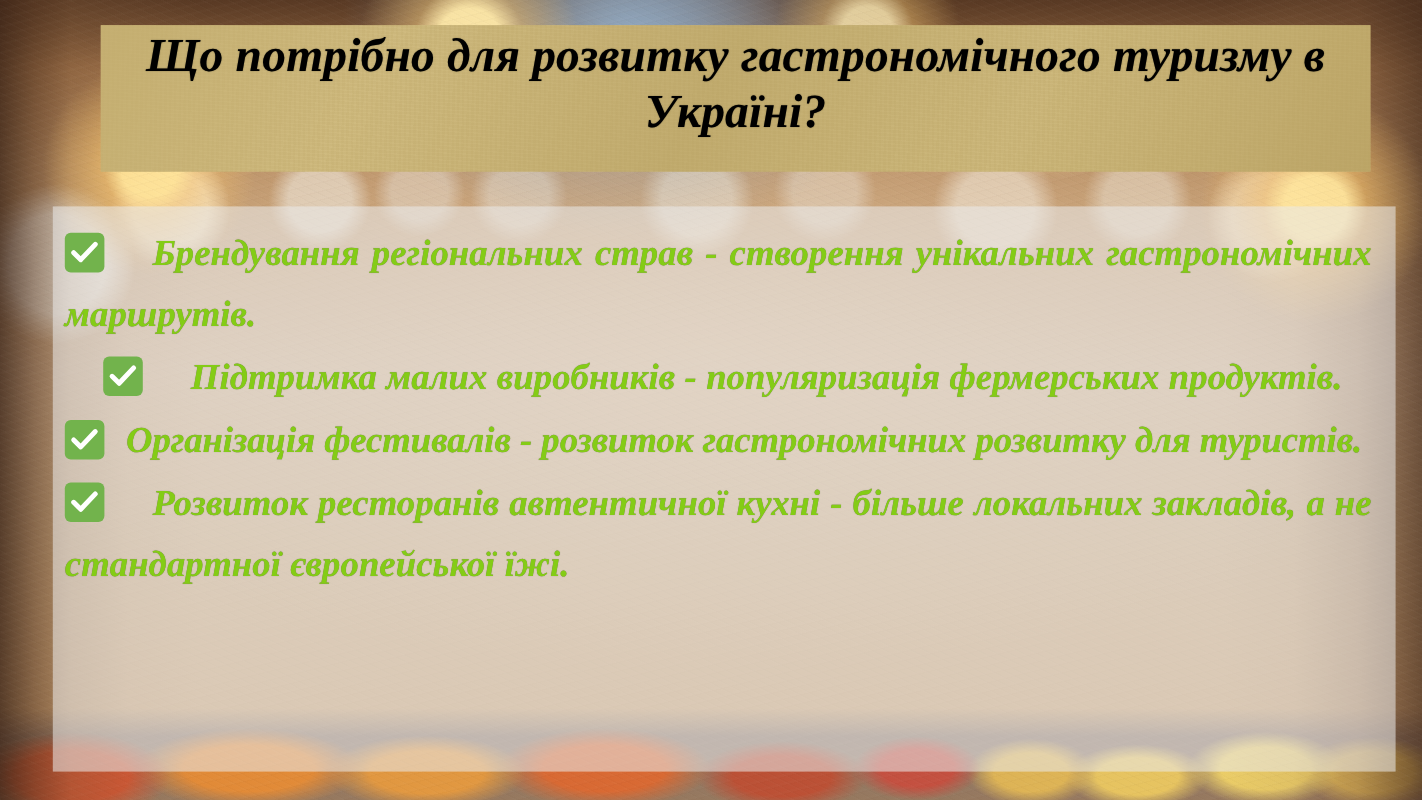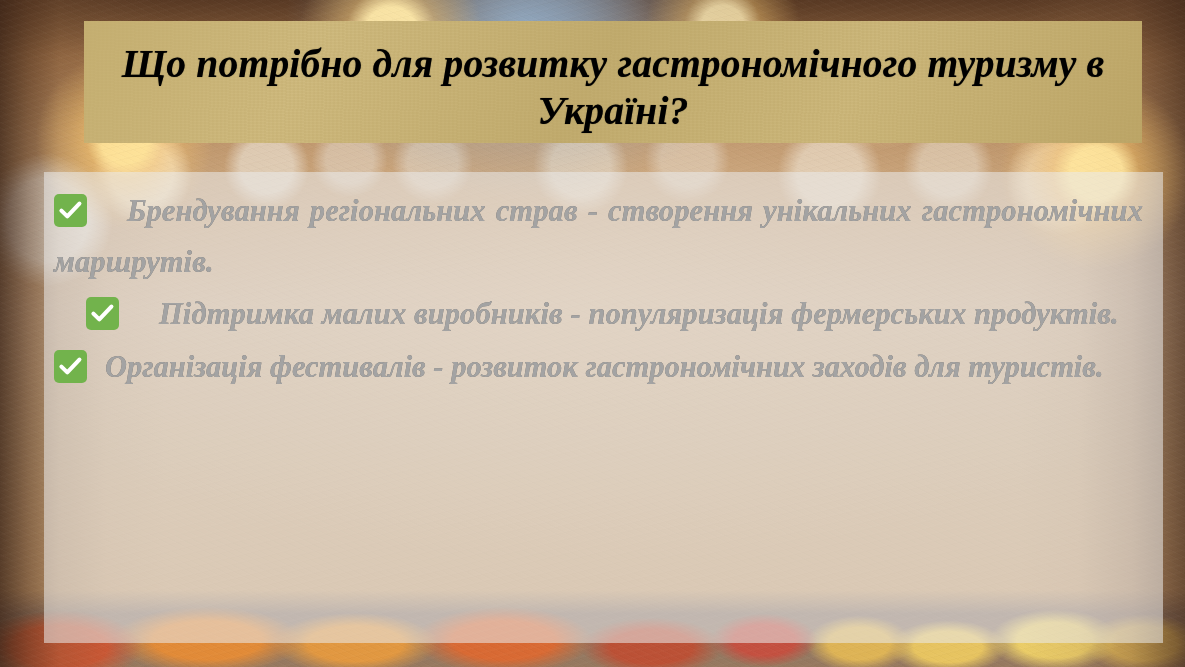--- a/index.html
+++ b/index.html
@@ -85,21 +85,21 @@
   
   #title-band {
     position:absolute;
     left:84px; top:21px;
     width:1058px; height:122px;
     background-color:#c7b173;
     background-image:
       linear-gradient(118deg, rgba(196,174,112,0.9) 0%, rgba(210,189,129,0.55) 22%, rgba(190,168,106,0.75) 48%, rgba(206,185,124,0.55) 72%, rgba(186,163,100,0.85) 100%),
       repeating-linear-gradient(91deg, rgba(255,255,255,0.035) 0 2px, rgba(120,98,48,0.045) 2px 4px),
       repeating-linear-gradient(3deg, rgba(255,248,220,0.05) 0 1px, rgba(110,88,42,0.05) 1px 3px);
-    display:flex; align-items:flex-end; justify-content:center;
+    display:flex; align-items:flex-start; justify-content:center;
     padding:2px 36px 8px;
   }
 
   #title-text {
     font-family:"Liberation Serif", serif;
     font-style:italic;
     font-weight:700;
     font-size:39.5px;
     line-height:1.19;
     letter-spacing:.2px;
@@ -117,21 +117,21 @@
     padding:14px 18px 10px 10px;
   }
 
   .bullet-row {
     display:block;
     font-family:"Liberation Serif", serif;
     font-style:italic;
     font-weight:700;
     font-size:30.5px;
     line-height:50.5px;
-    color:#a3a3a3;
+    color:#84cc16;
     text-align:justify;
     text-align-last:left;
     text-shadow:0 0 .6px rgba(0,0,0,.5);
     margin:0 0 2px 0;
     padding:0 2px 0 0;
   }
 
   
   .check-icon {
     display:inline-block;
@@ -182,18 +182,25 @@
           <path d="M3.4 12.6 L9.3 18.4 L21.4 5.6" fill="none" stroke="#ffffff" stroke-width="4.1" stroke-linecap="round" stroke-linejoin="round"></path>
         </svg>
       </span><span class="bullet-gap"></span><span>Підтримка малих виробників - популяризація фермерських продуктів.</span>
     </p>
 
     <p class="bullet-row" id="row-3">
       <span class="check-icon">
         <svg width="25" height="25" viewBox="0 0 25 25" aria-hidden="true">
           <path d="M3.4 12.6 L9.3 18.4 L21.4 5.6" fill="none" stroke="#ffffff" stroke-width="4.1" stroke-linecap="round" stroke-linejoin="round"></path>
         </svg>
-      </span><span class="bullet-gap"></span><span>Організація фестивалів - розвиток гастрономічних заходів для туристів.</span>
-    </p>
-
+      </span><span class="bullet-gap"></span><span>Організація фестивалів - розвиток гастрономічних розвитку для туристів.</span>
+    </p>
+
+    <p class="bullet-row" id="row-4">
+      <span class="check-icon">
+        <svg width="25" height="25" viewBox="0 0 25 25" aria-hidden="true">
+          <path d="M3.4 12.6 L9.3 18.4 L21.4 5.6" fill="none" stroke="#ffffff" stroke-width="4.1" stroke-linecap="round" stroke-linejoin="round"></path>
+        </svg>
+      </span><span class="bullet-gap"></span><span>Розвиток ресторанів автентичної кухні - більше локальних закладів, а не стандартної європейської їжі.</span>
+    </p>
 
   </div>
 </div>
 
 </body></html>

